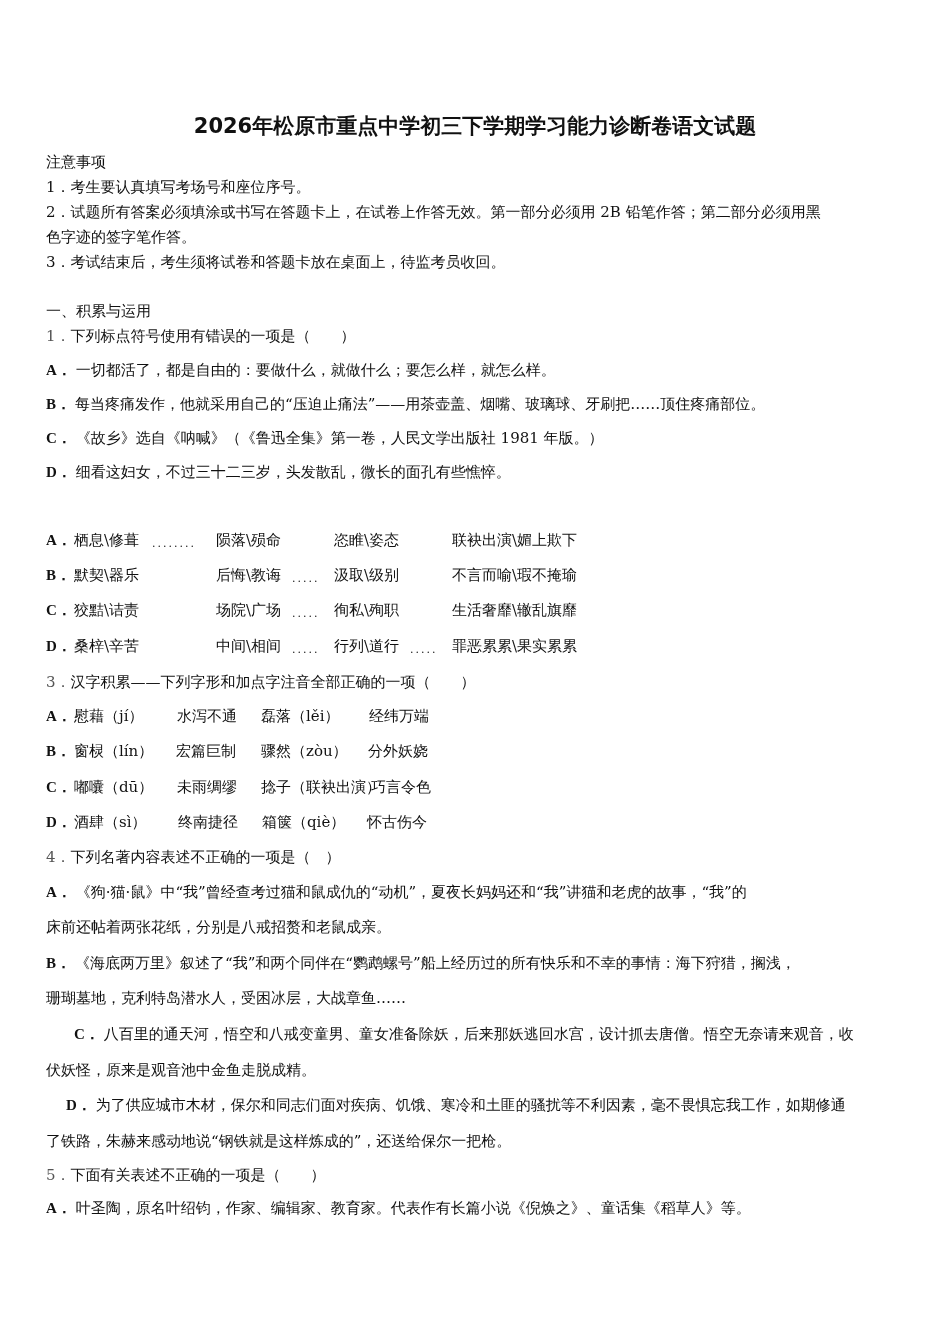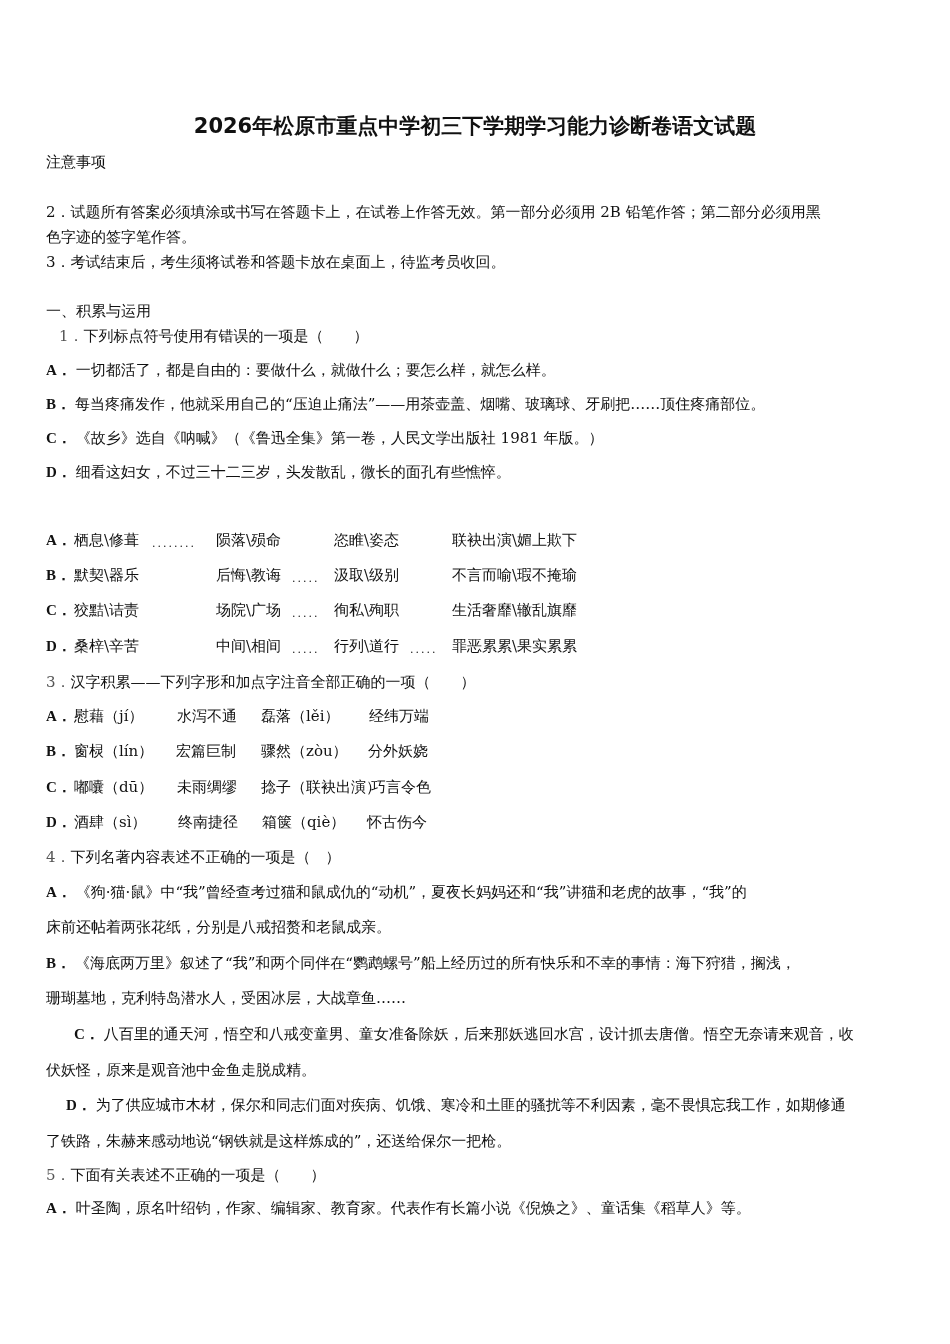--- a/index.html
+++ b/index.html
@@ -25,27 +25,28 @@
     .dots { letter-spacing: 2px; font-size: 11px; vertical-align: -4px; color: #222; }
   </style>
 </head>
 <body>
 
 <div class="page">
 
   <div class="title">2026年松原市重点中学初三下学期学习能力诊断卷语文试题</div>
 
   <div class="line notice" style="top:152px;">注意事项</div>
+  <div class="line notice" style="top:177px;">1．考生要认真填写考场号和座位序号。</div>
   <div class="line notice" style="top:202px;">2．试题所有答案必须填涂或书写在答题卡上，在试卷上作答无效。第一部分必须用 2B 铅笔作答；第二部分必须用黑</div>
   <div class="line notice" style="top:227px;">色字迹的签字笔作答。</div>
   <div class="line notice" style="top:252px;">3．考试结束后，考生须将试卷和答题卡放在桌面上，待监考员收回。</div>
 
   <div class="line" style="top:301px;">一、积累与运用</div>
 
-  <div class="line" style="top:326px;margin-left:13px;">
+  <div class="line" style="top:326px;">
     <span class="qnum">1．</span><span>下列标点符号使用有错误的一项是（　　）</span>
   </div>
   <div class="line" style="top:360px;">
     <span class="opt">A．</span><span>一切都活了，都是自由的：要做什么，就做什么；要怎么样，就怎么样。</span>
   </div>
   <div class="line" style="top:394px;">
     <span class="opt">B．</span><span>每当疼痛发作，他就采用自己的“压迫止痛法”——用茶壶盖、烟嘴、玻璃球、牙刷把……顶住疼痛部位。</span>
   </div>
   <div class="line" style="top:428px;">
     <span class="opt">C．</span><span>《故乡》选自《呐喊》（《鲁迅全集》第一卷，人民文学出版社 1981 年版。）</span>

